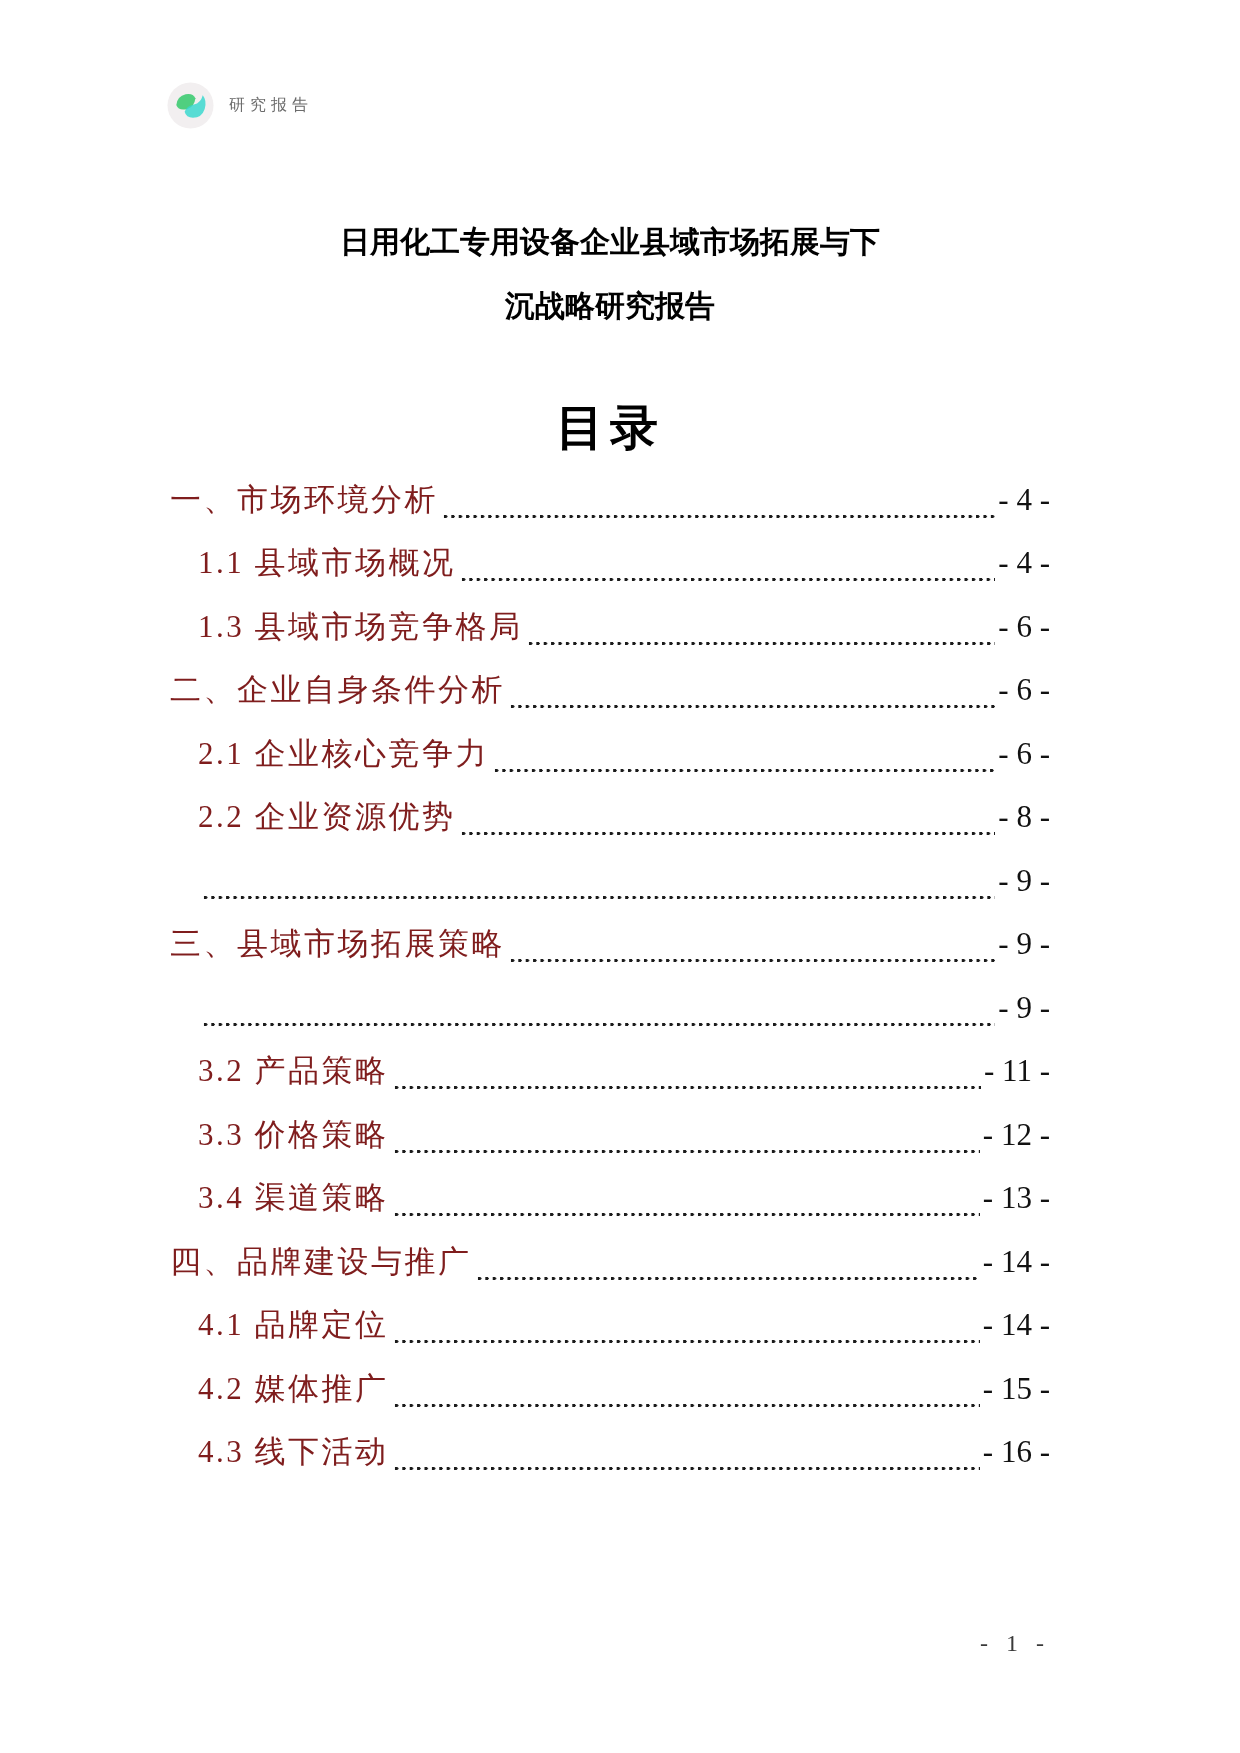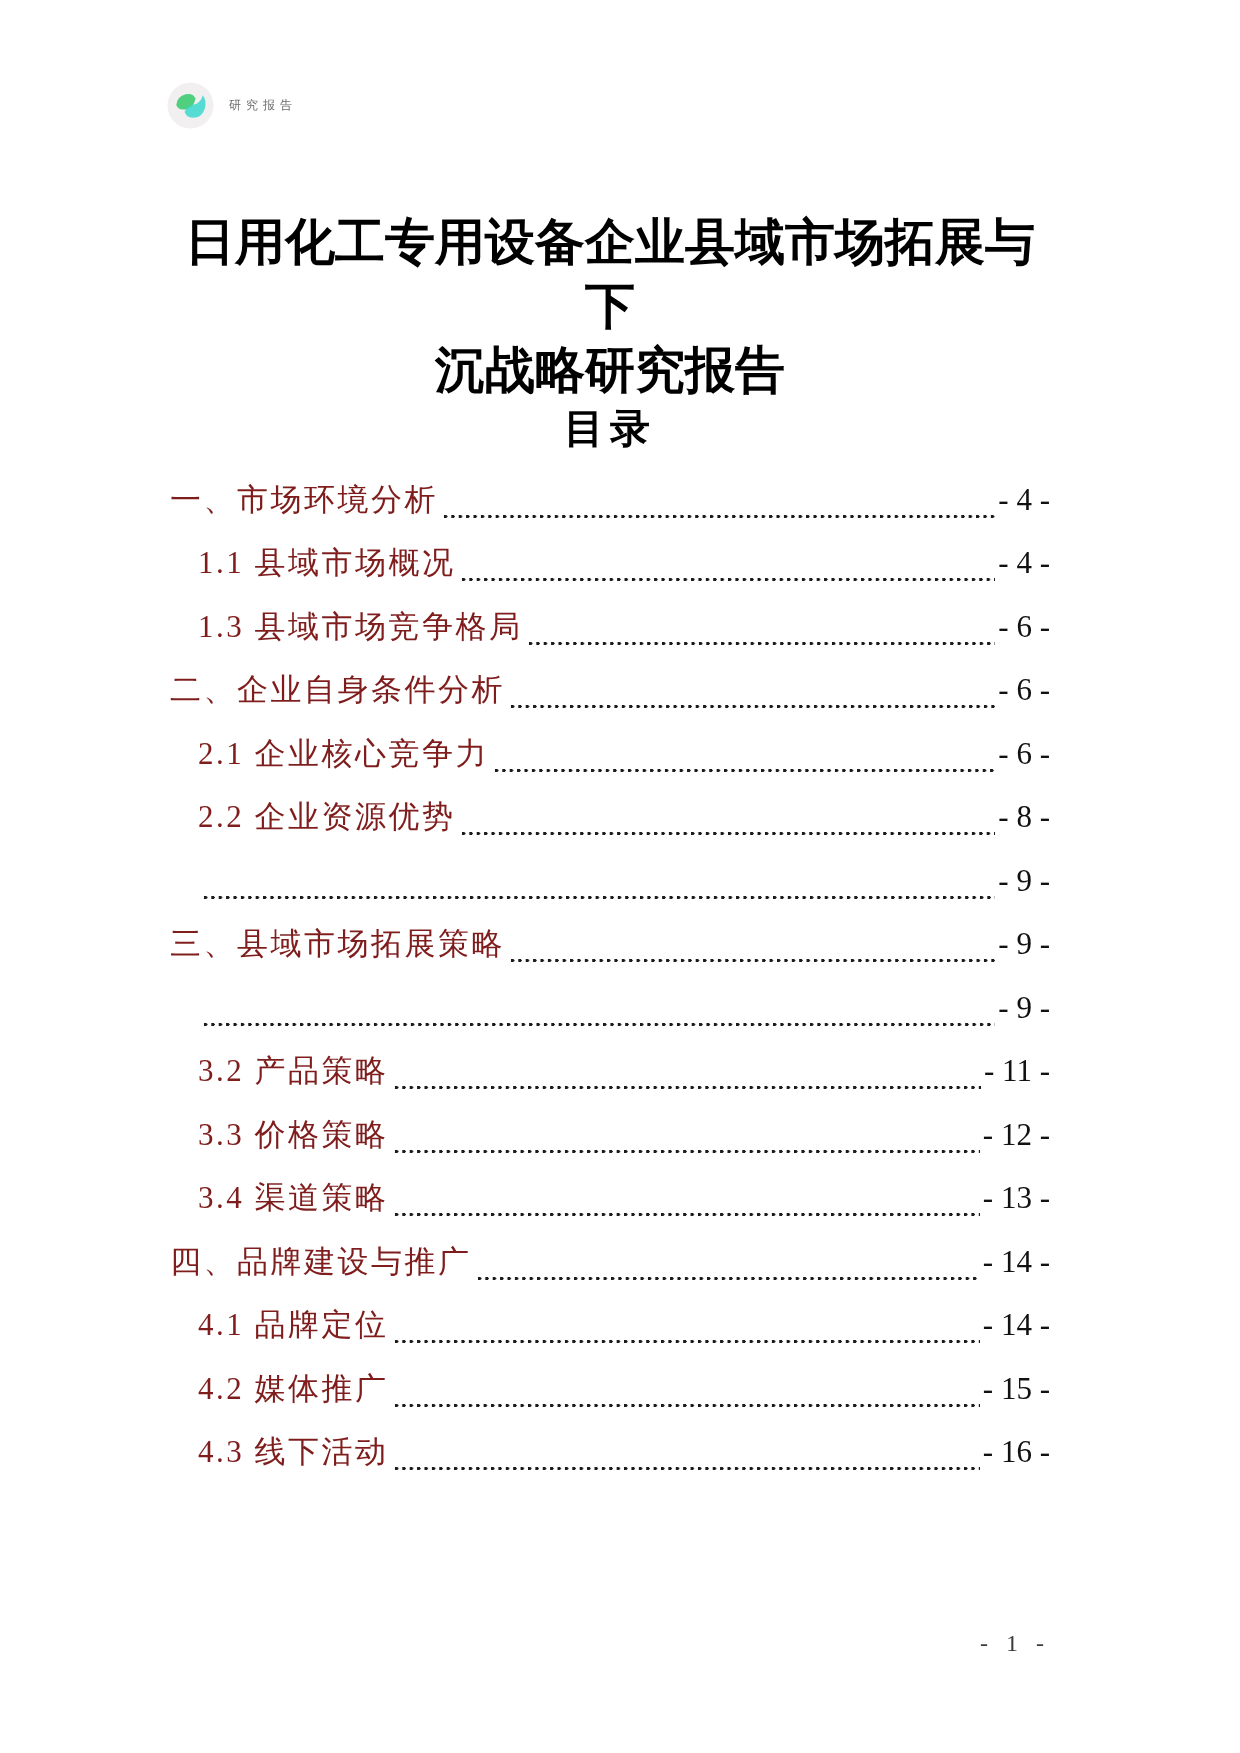--- a/index.html
+++ b/index.html
@@ -16,44 +16,44 @@
     background: #ffffff;
   }
 
   
   .brand {
     position: absolute; top: 82px; left: 167px;
     display: flex; align-items: center; gap: 15px;
   }
   .brand-logo { width: 47px; height: 47px; display: block; }
   .brand-label {
-    font-size: 12px;
+    font-size: 16px;
     letter-spacing: 5px;
     color: #6b6b6b;
     font-family: "Liberation Serif", "DejaVu Serif", serif;
   }
 
   
   .report-title {
     position: absolute; top: 210px; left: 170px; width: 880px;
     text-align: center;
     font-family: "Liberation Sans", "DejaVu Sans", sans-serif;
     font-weight: 700;
-    font-size: 50px;
+    font-size: 30px;
     line-height: 64px;
     color: #000000;
   }
 
   
   .toc-heading {
     position: absolute; top: 398px; left: 170px; width: 880px;
     text-align: center;
     font-family: "Liberation Sans", "DejaVu Sans", sans-serif;
     font-weight: 700;
-    font-size: 40px;
+    font-size: 48px;
     line-height: 60px;
     letter-spacing: 6px;
     color: #000000;
   }
 
   
   .toc-list {
     position: absolute; top: 468px; left: 170px; width: 880px;
   }
   .toc-row {

